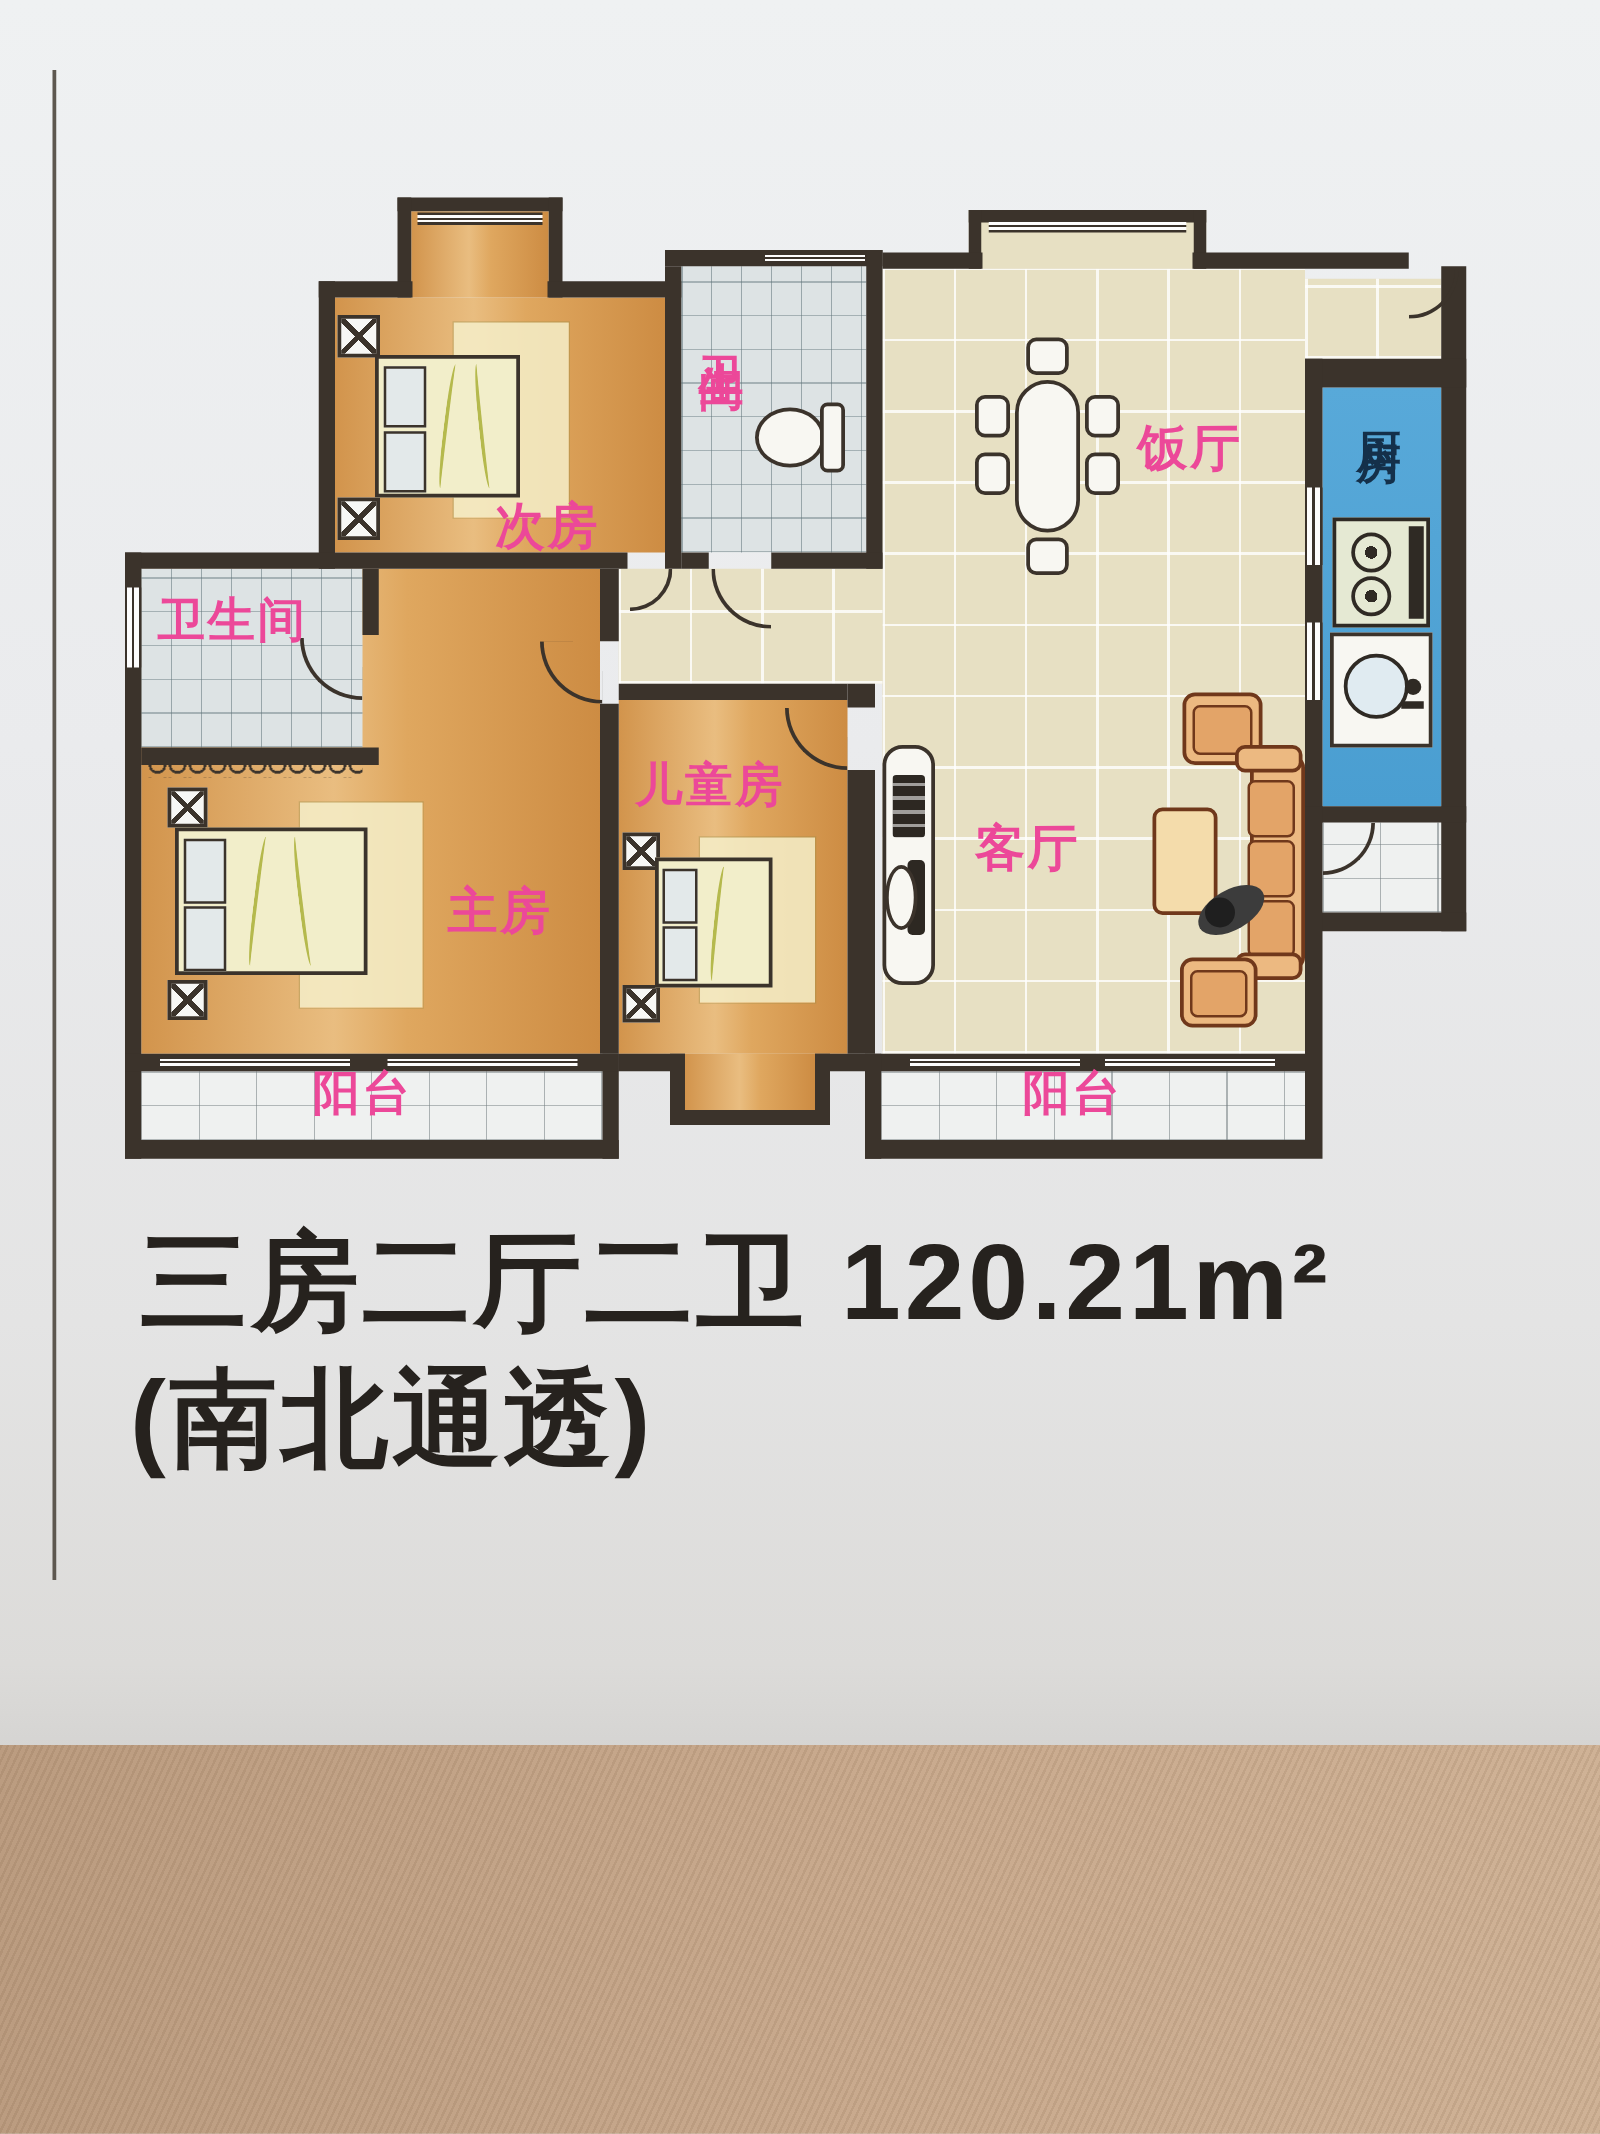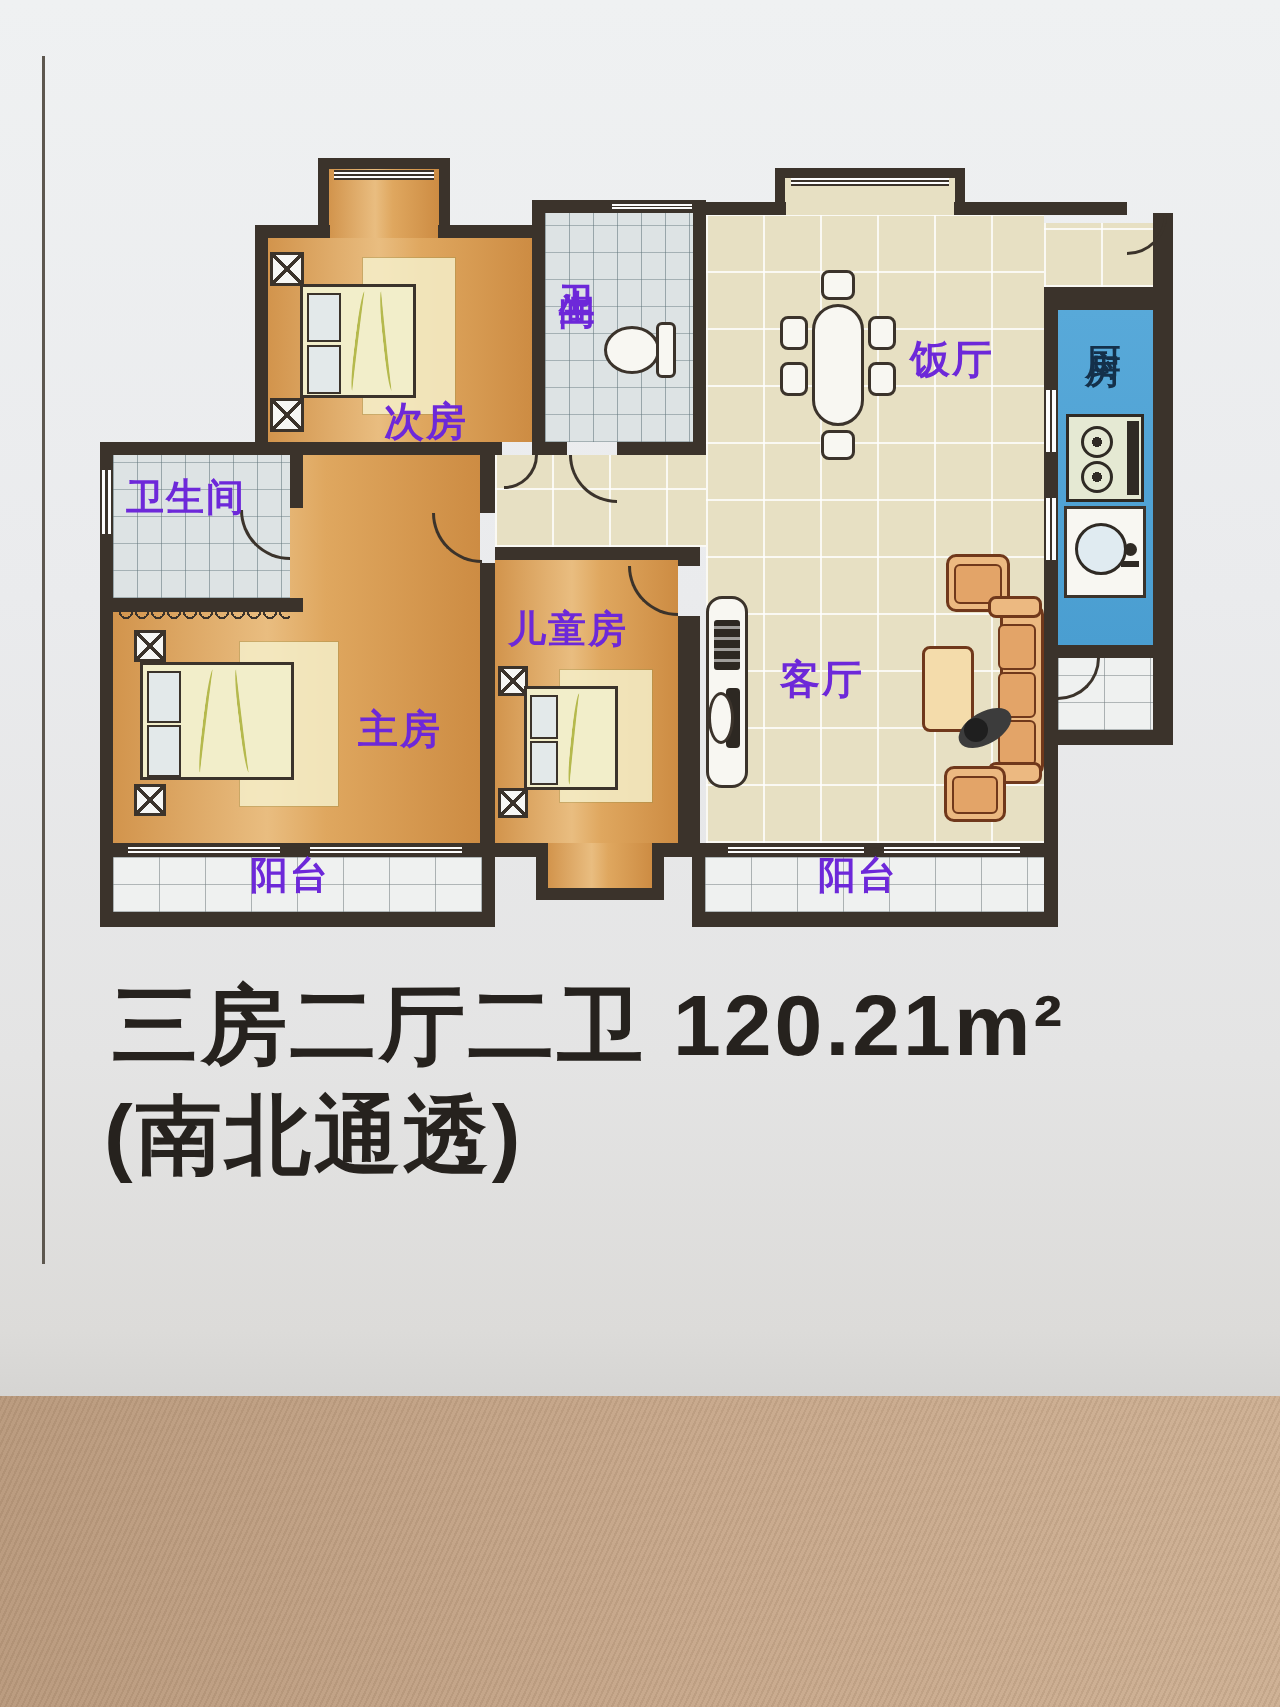--- a/index.html
+++ b/index.html
@@ -38,21 +38,21 @@
                      linear-gradient(135deg,transparent calc(50% - 2px),#3b332b calc(50% - 2px) calc(50% + 2px),transparent calc(50% + 2px));}
   .lightpatch{background:rgba(244,239,201,.85);box-shadow:0 0 0 1px rgba(150,140,70,.35);}
   .curve{position:absolute;width:4px;border-left:3px solid rgba(170,175,55,.85);border-radius:50%;}
   .whitef{background:#f8f7f2;border:3px solid #3b332b;}
   .sofa{background:#ecb981;border:3px solid #70381b;}
   .cush{background:#e3a468;border:2px solid #70381b;}
   .ltable{background:#f4dcab;border:3px solid #70381b;}
   .dark{background:#2d2822;}
   .scallop{position:absolute;height:10px;background-image:radial-gradient(circle at 50% 0,transparent 5px,#3b332b 5px 7px,transparent 7px);background-size:16px 10px;background-repeat:repeat-x;}
   
-  .lab{position:absolute;font-weight:700;color:#6d28d9;font-size:40px;line-height:1.05;letter-spacing:2px;white-space:nowrap;}
+  .lab{position:absolute;font-weight:700;color:#ec4899;font-size:40px;line-height:1.05;letter-spacing:2px;white-space:nowrap;}
   .vlab{writing-mode:vertical-rl;text-orientation:upright;letter-spacing:4px;}
   .caption{position:absolute;font-weight:900;color:#26221e;letter-spacing:3px;white-space:nowrap;}
 </style>
 </head>
 <body>
 
 <div class="abs" style="left:42px;top:56px;width:3px;height:1208px;background:#5d574f;"></div>
 <div class="abs" style="left:0;top:1396px;width:1280px;height:311px;background:linear-gradient(90deg,#bb9c80,#c9aa8e 55%,#cfb296);background-blend-mode:multiply;"></div>
 <div class="abs" style="left:0;top:1396px;width:1280px;height:311px;background:repeating-linear-gradient(115deg,rgba(90,60,30,.10) 0 2px,transparent 2px 5px);"></div>
 
@@ -193,21 +193,21 @@
   <div class="winh" style="left:884px;top:845px;width:136px;height:10px;"></div>
 
   <div class="arc br" style="left:504px;top:455px;width:34px;height:34px;"></div>
   <div class="arc bl" style="left:569px;top:455px;width:48px;height:48px;"></div>
   <div class="arc bl" style="left:432px;top:513px;width:50px;height:50px;"></div>
   <div class="arc bl" style="left:240px;top:510px;width:50px;height:50px;"></div>
   <div class="arc bl" style="left:628px;top:566px;width:50px;height:50px;"></div>
   <div class="arc br" style="left:1127px;top:215px;width:40px;height:40px;"></div>
   <div class="arc br" style="left:1058px;top:658px;width:42px;height:42px;"></div>
 
-  <div class="lab" style="left:384px;top:400px;">次房</div>
+  <div class="lab" style="left:396px;top:400px;">次房</div>
   <div class="lab vlab" style="left:558px;top:256px;font-size:36px;">卫生间</div>
   <div class="lab" style="left:910px;top:338px;">饭厅</div>
   <div class="lab vlab" style="left:1084px;top:316px;font-size:36px;color:#14304a;">厨房</div>
   <div class="lab" style="left:126px;top:478px;font-size:38px;">卫生间</div>
   <div class="lab" style="left:358px;top:708px;">主房</div>
   <div class="lab" style="left:508px;top:610px;font-size:38px;">儿童房</div>
   <div class="lab" style="left:780px;top:658px;">客厅</div>
   <div class="lab" style="left:250px;top:856px;font-size:38px;">阳台</div>
   <div class="lab" style="left:818px;top:856px;font-size:38px;">阳台</div>
 </div>

